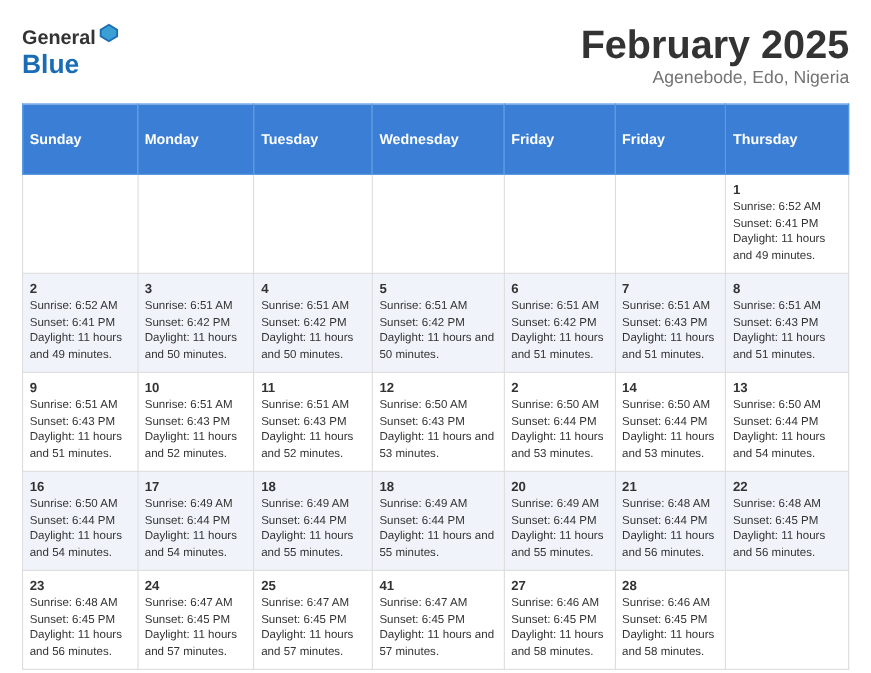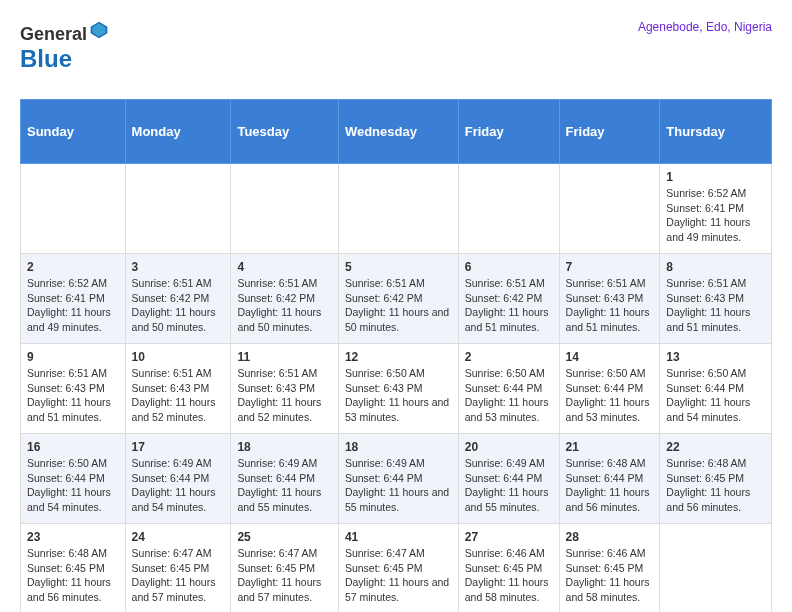--- a/index.html
+++ b/index.html
@@ -7,21 +7,21 @@
       font-family: Arial, sans-serif;
       background: #fff;
       width: 792px;
       min-height: 612px;
       padding: 20px;
     }
     .header-area {
       display: flex;
       justify-content: space-between;
       align-items: flex-start;
-      margin-bottom: 26px;
+      margin-bottom: 14px;
     }
     .logo {
       display: flex;
       align-items: center;
     }
     .logo-text-general {
       font-size: 18px;
       font-weight: bold;
       color: #333;
     }
@@ -37,22 +37,22 @@
     }
     .title-area {
       text-align: right;
     }
     .main-title {
       font-size: 36px;
       font-weight: bold;
       color: #333;
     }
     .subtitle {
-      font-size: 12px;
-      color: #6d28d9;
+      font-size: 16px;
+      color: #737373;
     }
     table {
       width: 100%;
       border-collapse: collapse;
       border: 1px solid #ccc;
     }
     thead tr {
       background-color: #3a7fd5;
       color: #fff;
     }
@@ -99,20 +99,21 @@
     <div>
       <span class="logo-text-general">General</span><svg class="logo-icon" viewBox="0 0 24 24" fill="#1a6db5">
           <path d="M12 2 L22 8 L22 16 L12 22 L2 16 L2 8 Z" fill="#1a6db5"></path>
           <path d="M12 4 L20 9 L20 15 L12 20 L4 15 L4 9 Z" fill="#3a9fd5"></path>
         </svg>
       <br>
       <span class="logo-text-blue">Blue</span>
     </div>
   </div>
   <div class="title-area">
+    <div class="main-title">February 2025</div>
     <div class="subtitle">Agenebode, Edo, Nigeria</div>
   </div>
 </div>
 
 <table>
   <thead>
     <tr>
     <th>Sunday</th>
         <th>Monday</th>
         <th>Tuesday</th>

